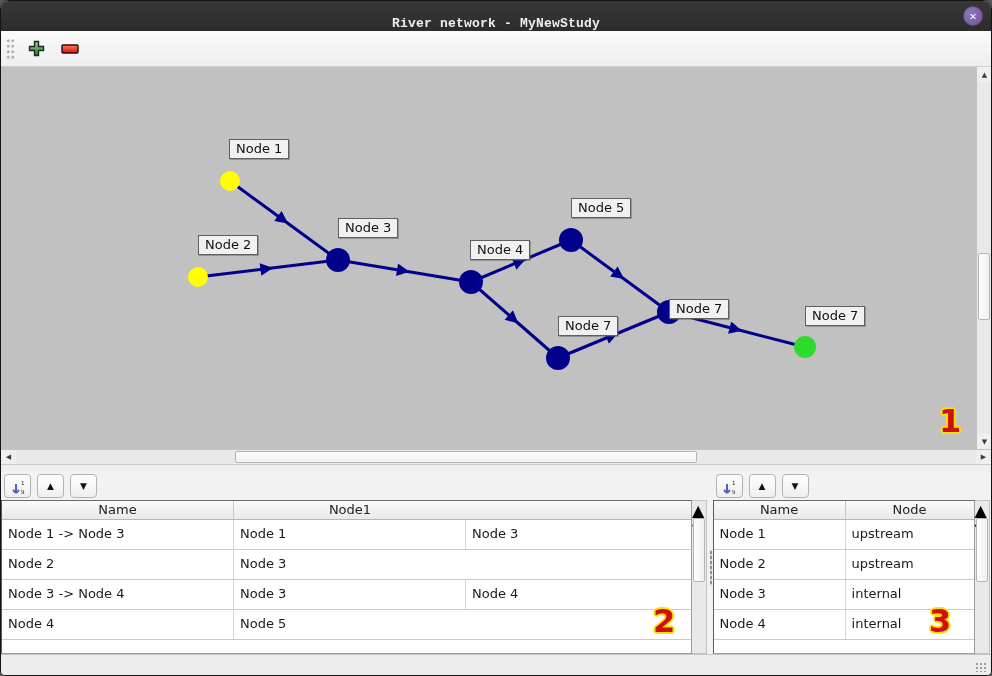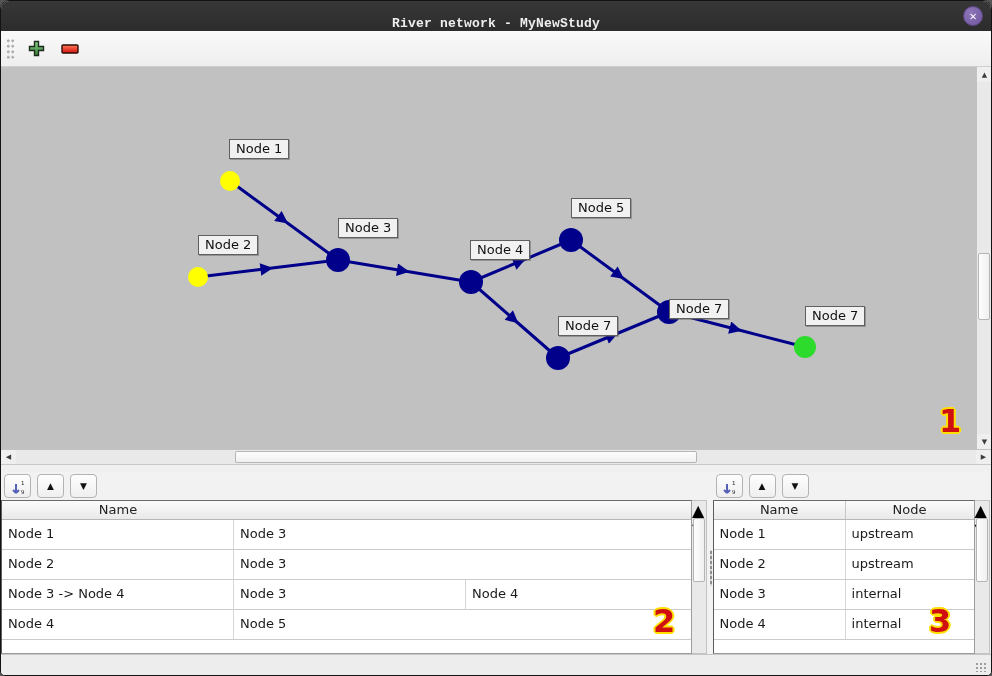--- a/index.html
+++ b/index.html
@@ -198,23 +198,25 @@
             <span>▲</span>
           </div>
         <div class="mini-btn">
             <span>▼</span>
           </div>
       </div>
       <div class="table-zone">
         <div class="dtable links-table">
           <div class="t-head">
               <div class="t-hcell">Name</div>
+              <div class="t-hcell">Node1</div>
             </div>
           <div class="t-body">
               <div class="t-row">
+                <div class="t-cell">Node 1 -&gt; Node 3</div>
                 <div class="t-cell">Node 1</div>
                 <div class="t-cell">Node 3</div>
               </div>
               <div class="t-row">
                 <div class="t-cell">Node 2</div>
                 <div class="t-cell">Node 3</div>
               </div>
               <div class="t-row">
                 <div class="t-cell">Node 3 -&gt; Node 4</div>
                 <div class="t-cell">Node 3</div>

